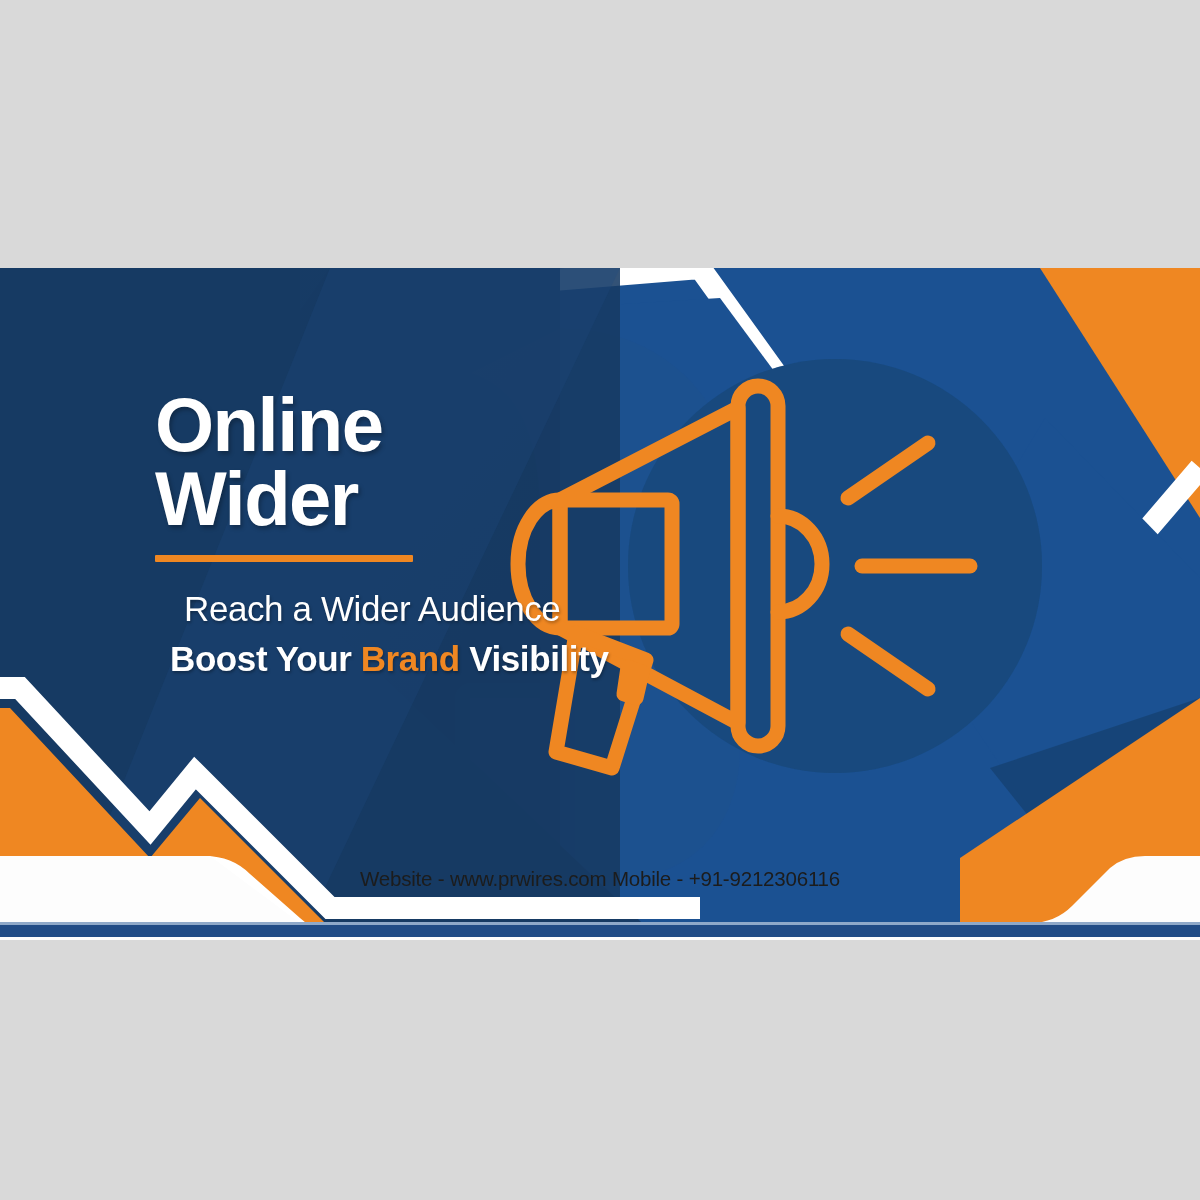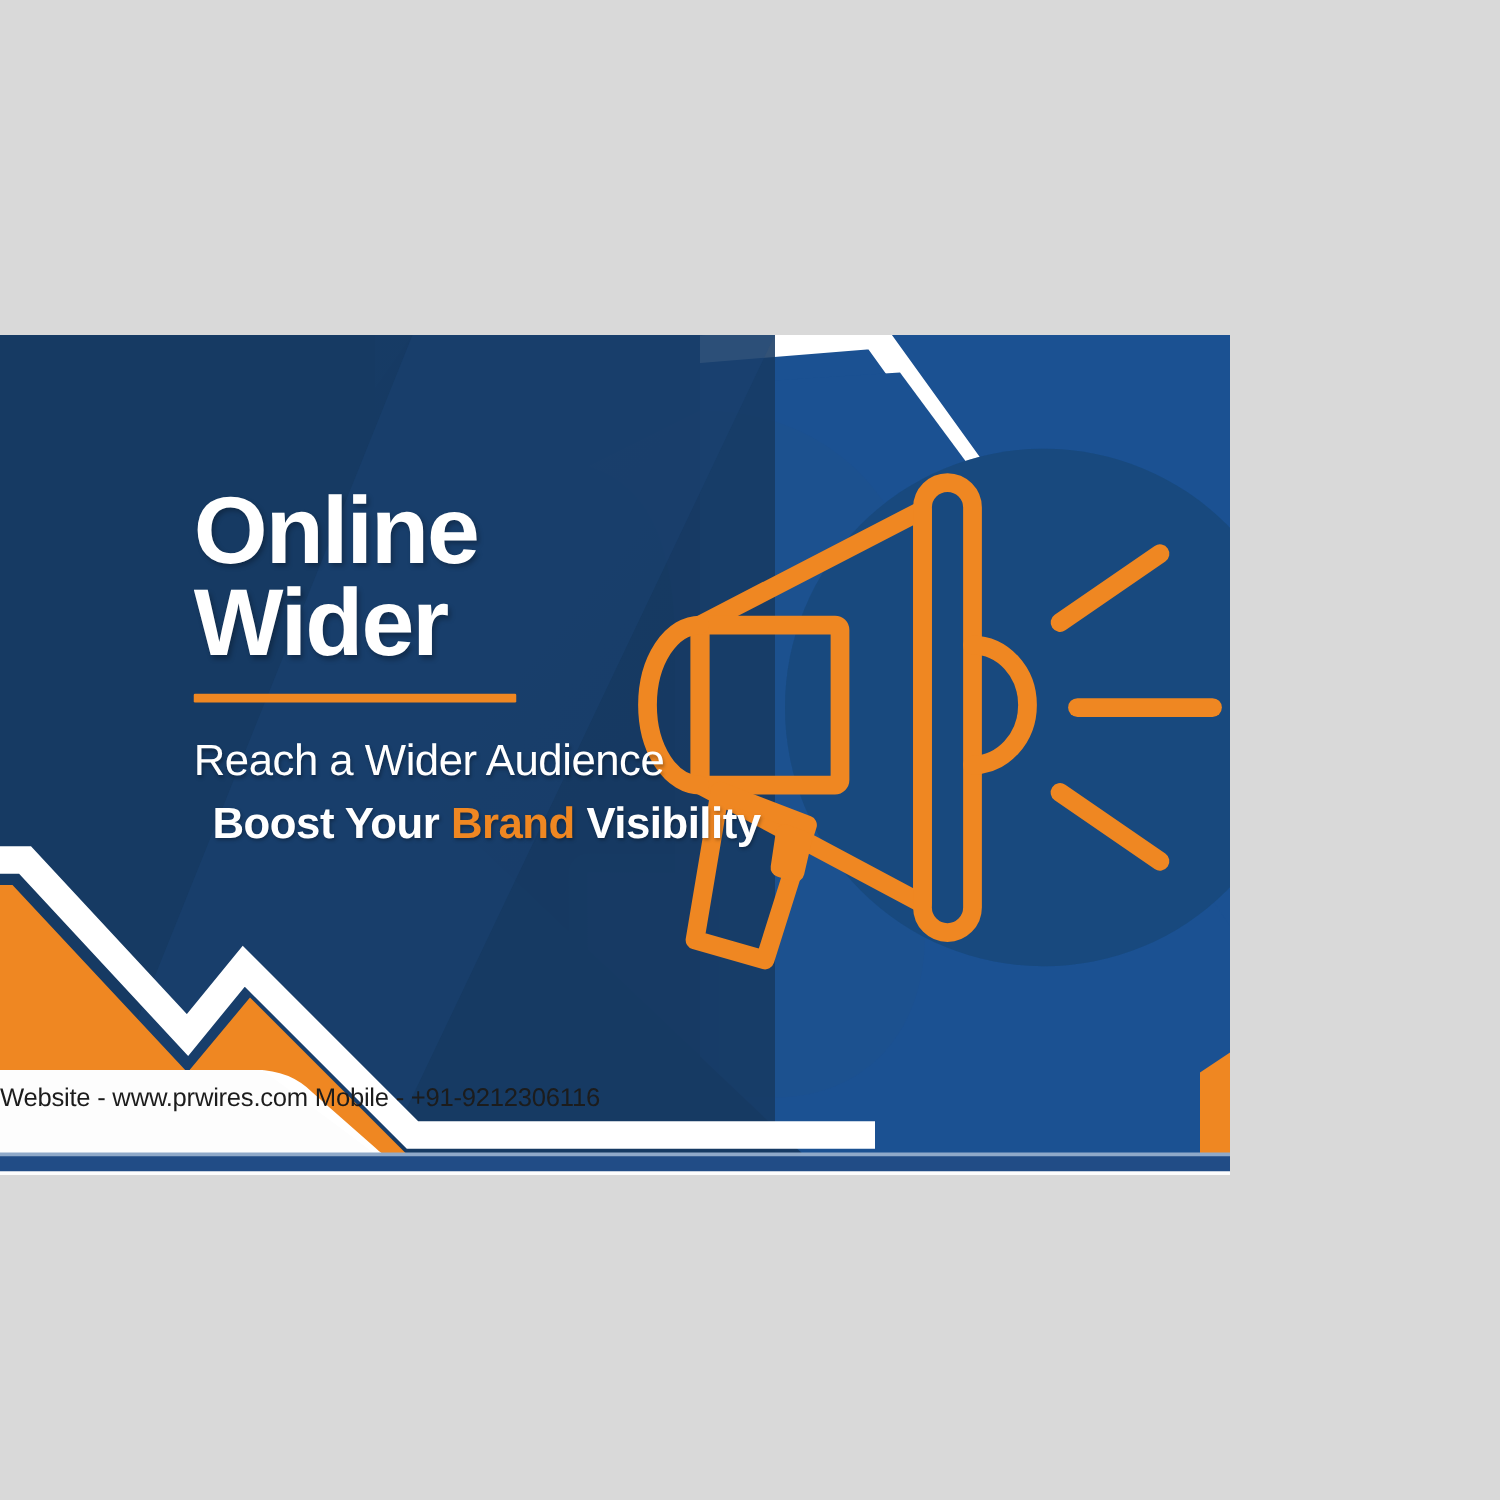--- a/index.html
+++ b/index.html
@@ -19,21 +19,21 @@
     width: 1200px;
     height: 1200px;
     background: #d9d9d9;
   }
 
   
   #banner {
     position: absolute;
     left: 0;
     top: 268px;
-    width: 984px;
+    width: 1200px;
     height: 672px;
     overflow: hidden;
     background: #EF8722;
   }
 
   #banner-svg {
     position: absolute;
     left: 0;
     top: 0;
     width: 1200px;
@@ -72,30 +72,31 @@
   .subline {
     margin: 0;
     color: #ffffff;
     font-family: "Liberation Sans", sans-serif;
     font-weight: bold;
     font-size: 35px;
     line-height: 1.42;
     letter-spacing: -0.4px;
     text-shadow: 1px 2px 3px rgba(0,0,0,0.3);
   }
-  #subline-1 { margin-top: 22px; font-weight: normal; }
+  #subline-1 { margin-top: 22px; font-weight: normal; margin-left: 29px; }
   #subline-2 { font-weight: bold; margin-left: 15px; }
   .brand-accent { color: #EF8722; }
 
   
   #footer-text {
     position: absolute;
     left: 0;
     top: 596px;
     width: 1200px;
+    text-align: center;
     z-index: 7;
     color: #1c1c1c;
     font-family: "Liberation Sans", sans-serif;
     font-size: 20.5px;
     line-height: 1.45;
     letter-spacing: -0.2px;
   }
   #footer-line-1, #footer-line-2 { display: block; }
 </style>
 </head>

